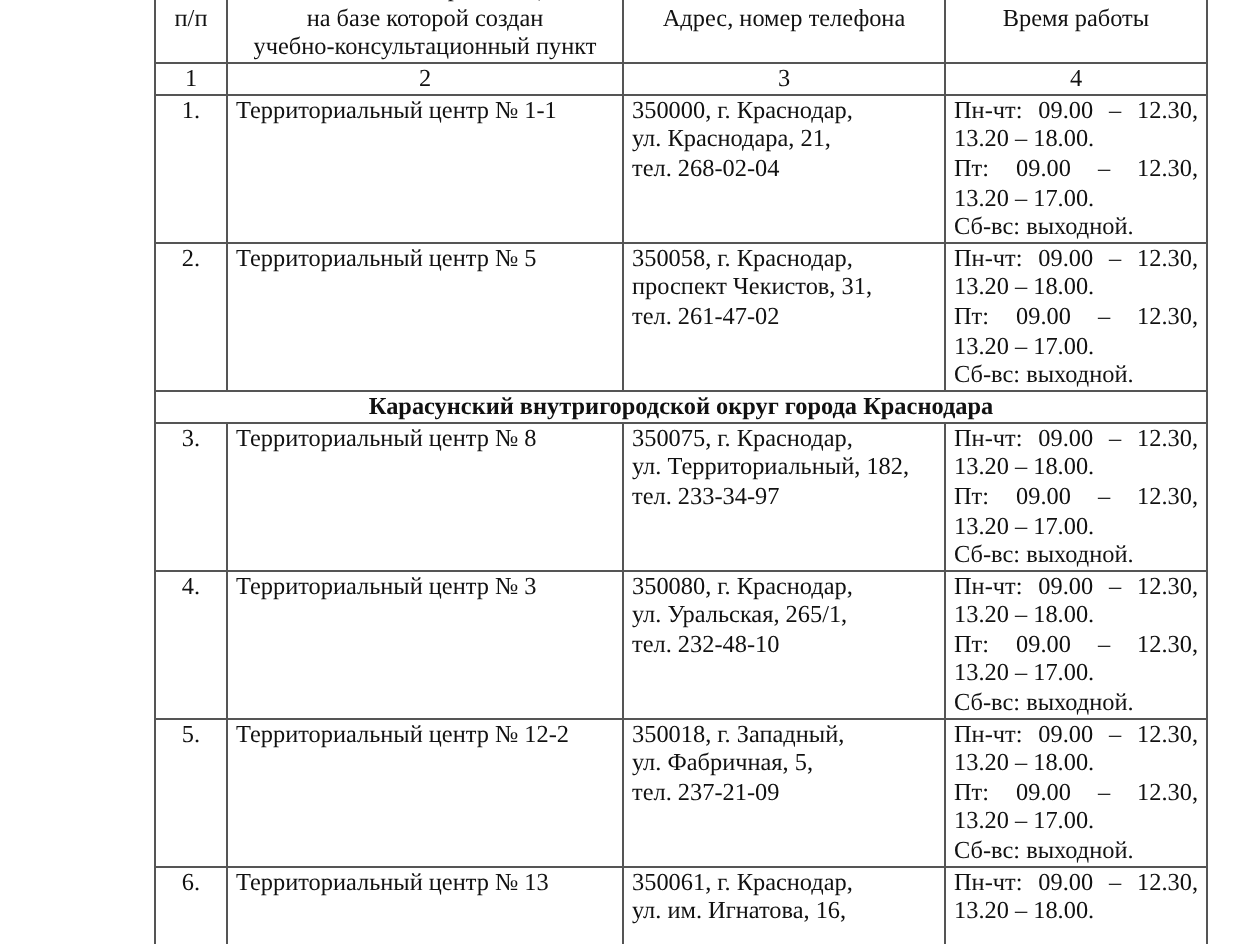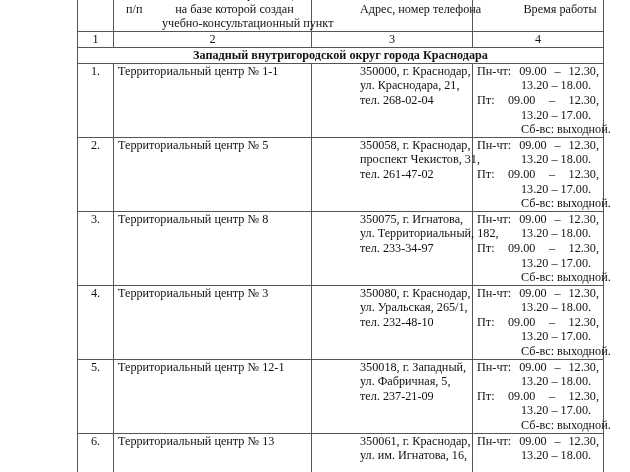--- a/index.html
+++ b/index.html
@@ -6,21 +6,21 @@
   body { width: 630px; height: 472px; overflow: hidden; position: relative; font-family: "Liberation Serif", serif; color: #111; }
   .page { position: absolute; left: 0; top: -14px; width: 630px; }
   table { position: absolute; left: 77px; top: 0; border-collapse: collapse; table-layout: fixed; width: 526px; font-size: 12.2px; line-height: 14.6px; }
   td { border: 1px solid #555; vertical-align: top; padding: 0 4px; }
   col.c1 { width: 36px; } col.c2 { width: 198px; } col.c3 { width: 161px; } col.c4 { width: 131px; }
   .hdr td { text-align: center; height: 39px; }
   .nums td { text-align: center; height: 15px; }
   .district td { text-align: center; font-weight: bold; height: 15px; }
   .row td { height: 72px; }
   .row td.num { text-align: center; }
-  .line { display: block; white-space: nowrap; margin-left: 44px; }
+  .line { display: block; white-space: nowrap; }
   .just { display: flex; justify-content: space-between; white-space: nowrap; text-align: center; }
 </style>
 </head>
 <body>
 
 <div class="page">
 <table>
   <colgroup>
         <col class="c1">
         <col class="c2">
@@ -44,23 +44,20 @@
       <td>
             <span class="line" style="margin-top:14.6px">Время работы</span>
           </td>
     </tr>
     <tr class="nums">
       <td>1</td>
       <td>2</td>
       <td>3</td>
       <td>4</td>
     </tr>
-  <tr class="district">
-          <td colspan="4">Западный внутригородской округ города Краснодара</td>
-        </tr>
         <tr class="row">
           <td class="num">1.</td>
           <td>Территориальный центр № 1-1</td>
           <td>
             <span class="line">350000, г. Краснодар,</span>
             <span class="line">ул. Краснодара, 21,</span>
             <span class="line">тел. 268-02-04</span>
           </td>
           <td>
             <span class="just">
@@ -99,25 +96,28 @@
             <span class="just">
               <span>Пт:</span>
               <span>09.00</span>
               <span>–</span>
               <span>12.30,</span>
             </span>
             <span class="line">13.20 – 17.00.</span>
             <span class="line">Сб-вс: выходной.</span>
           </td>
         </tr>
+        <tr class="district">
+          <td colspan="4">Карасунский внутригородской округ города Краснодара</td>
+        </tr>
         <tr class="row">
           <td class="num">3.</td>
           <td>Территориальный центр № 8</td>
           <td>
-            <span class="line">350075, г. Игнатова,</span>
+            <span class="line">350075, г. Краснодар,</span>
             <span class="line">ул. Территориальный, 182,</span>
             <span class="line">тел. 233-34-97</span>
           </td>
           <td>
             <span class="just">
               <span>Пн-чт:</span>
               <span>09.00</span>
               <span>–</span>
               <span>12.30,</span>
             </span>
@@ -153,21 +153,21 @@
               <span>09.00</span>
               <span>–</span>
               <span>12.30,</span>
             </span>
             <span class="line">13.20 – 17.00.</span>
             <span class="line">Сб-вс: выходной.</span>
           </td>
         </tr>
         <tr class="row">
           <td class="num">5.</td>
-          <td>Территориальный центр № 12-1</td>
+          <td>Территориальный центр № 12-2</td>
           <td>
             <span class="line">350018, г. Западный,</span>
             <span class="line">ул. Фабричная, 5,</span>
             <span class="line">тел. 237-21-09</span>
           </td>
           <td>
             <span class="just">
               <span>Пн-чт:</span>
               <span>09.00</span>
               <span>–</span>

